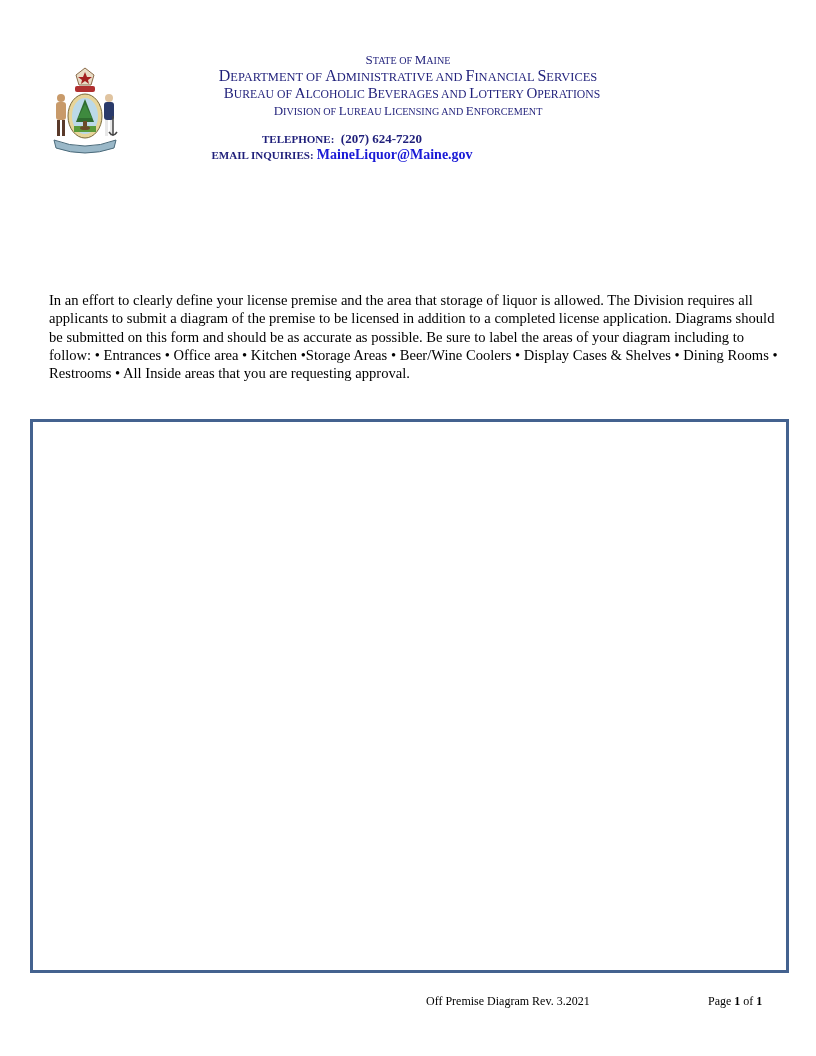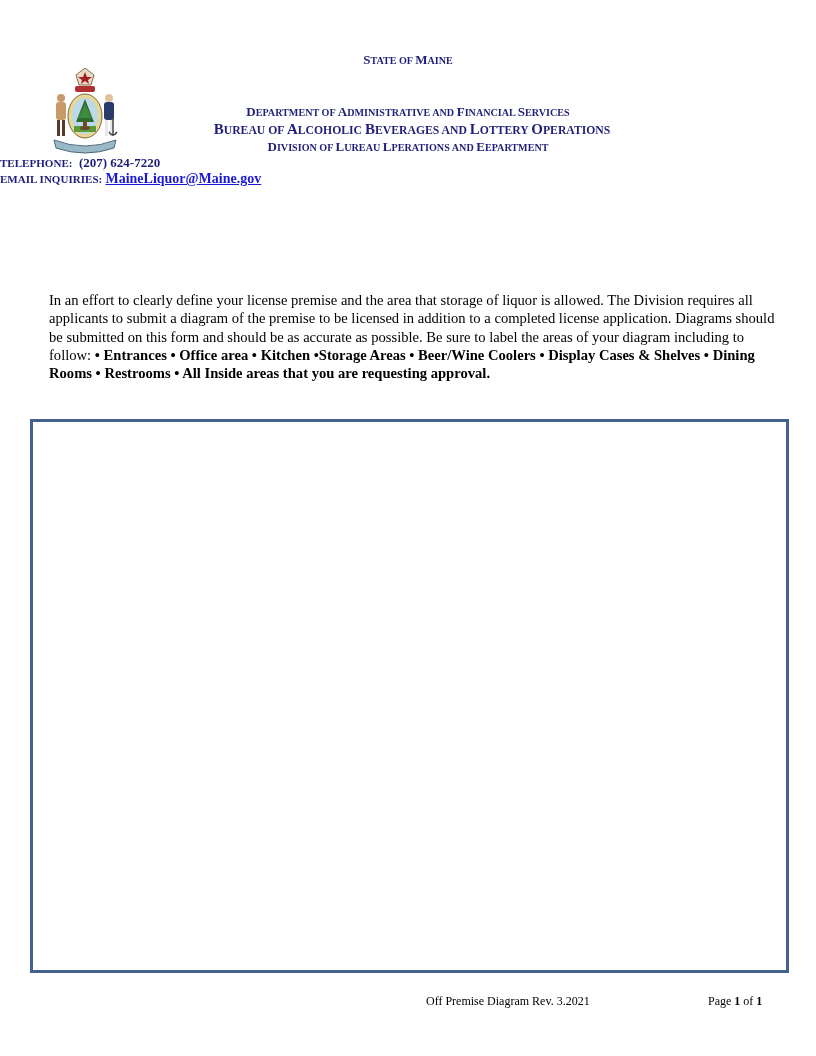--- a/index.html
+++ b/index.html
@@ -1,29 +1,29 @@
 <!DOCTYPE html>
 <html><head>
   <meta charset="utf-8">
   <style>
     html, body { margin:0; padding:0; background:#ffffff; }
     body { width:816px; height:1056px; position:relative; overflow:hidden; font-family:"Liberation Serif", serif; color:#000; }
-    .header { position:absolute; left:0; top:52px; width:816px; text-align:center; color:#1f1f7a; font-weight:bold; }
+    .header { position:absolute; left:0; top:52px; width:816px; text-align:center; color:#1f1f7a; font-weight:normal; }
     .header .l1 { font-size:13px; line-height:15px; }
-    .header .l2 { font-size:13px; line-height:16px;margin-top:36px; }
+    .header .l2 { font-size:16px; line-height:16px; }
     .header .l3 { font-size:15px; line-height:17px;padding-left:8px; }
     .header .l4 { font-size:13px; line-height:16px; }
     .sc-big { font-size:1em; }
     .sc-small { font-size:0.78em; }
-    .contact { position:absolute; left:0; top:155px; width:684px; color:#1f1f7a; font-weight:bold; font-size:13px; line-height:16px; }
-    .contact a { color:#1a1ad6; text-decoration:underline; font-size:14px; }
+    .contact { position:absolute; left:0; top:131px; width:684px; text-align:center; color:#1f1f7a; font-weight:bold; font-size:13px; line-height:16px; }
+    .contact a { color:#1a1ad6; font-size:14px; }
     .seal { position:absolute; left:48px; top:66px; width:74px; height:92px; }
     .title { position:absolute; left:0; top:231px; width:816px; text-align:center; font-size:17px; line-height:20px; }
     .intro { position:absolute; left:49px; top:291px; width:730px; font-size:14.6px; line-height:18.3px; }
-    .intro b { font-weight:bold;margin-top:24px; }
+    .intro b { font-weight:normal;margin-top:24px; }
     .drawbox { position:absolute; left:30px; top:419px; width:753px; height:548px; border:3px solid #44628f; background:#fff; }
     .footer { position:absolute; top:994px; font-size:12px; }
     .footer.rev { left:426px; }
     .footer.page { left:708px; }
   </style>
 </head>
 <body>
 
 <div class="seal">
   <svg width="74" height="92" viewBox="0 0 74 92">
@@ -47,21 +47,21 @@
     <rect x="62" y="54" width="3" height="16" fill="#e8e8e8"></rect>
     <path d="M65,50 L65,70 M61,66 Q65,72 69,66" stroke="#444" stroke-width="1.5" fill="none"></path>
     <path d="M6,74 Q37,86 68,74 L66,82 Q37,92 8,82 Z" fill="#9ab8c8" stroke="#4a6a7a" stroke-width="1"></path>
   </svg>
 </div>
 
 <div class="header">
   <div class="l1"><span class="sc-big">S</span><span class="sc-small">TATE OF </span><span class="sc-big">M</span><span class="sc-small">AINE</span></div>
   <div class="l2"><span class="sc-big">D</span><span class="sc-small">EPARTMENT OF </span><span class="sc-big">A</span><span class="sc-small">DMINISTRATIVE AND </span><span class="sc-big">F</span><span class="sc-small">INANCIAL </span><span class="sc-big">S</span><span class="sc-small">ERVICES</span></div>
   <div class="l3"><span class="sc-big">B</span><span class="sc-small">UREAU OF </span><span class="sc-big">A</span><span class="sc-small">LCOHOLIC </span><span class="sc-big">B</span><span class="sc-small">EVERAGES AND </span><span class="sc-big">L</span><span class="sc-small">OTTERY </span><span class="sc-big">O</span><span class="sc-small">PERATIONS</span></div>
-  <div class="l4"><span class="sc-big">D</span><span class="sc-small">IVISION OF </span><span class="sc-big">L</span><span class="sc-small">UREAU </span><span class="sc-big">L</span><span class="sc-small">PERATIONS AND </span><span class="sc-big">E</span><span class="sc-small">EPARTMENT</span></div>
+  <div class="l4"><span class="sc-big">D</span><span class="sc-small">IVISION OF </span><span class="sc-big">L</span><span class="sc-small">UREAU </span><span class="sc-big">L</span><span class="sc-small">ICENSING AND </span><span class="sc-big">E</span><span class="sc-small">NFORCEMENT</span></div>
 </div>
 
 <div class="contact">
   <div><span style="text-transform:uppercase;font-size:0.85em">Telephone:</span>&nbsp; <span>(207) 624-7220</span></div>
   <div><span style="text-transform:uppercase;font-size:0.85em">Email inquiries:</span> <a>MaineLiquor@Maine.gov</a></div>
 </div>
 
 <div class="title">
 </div>
 

